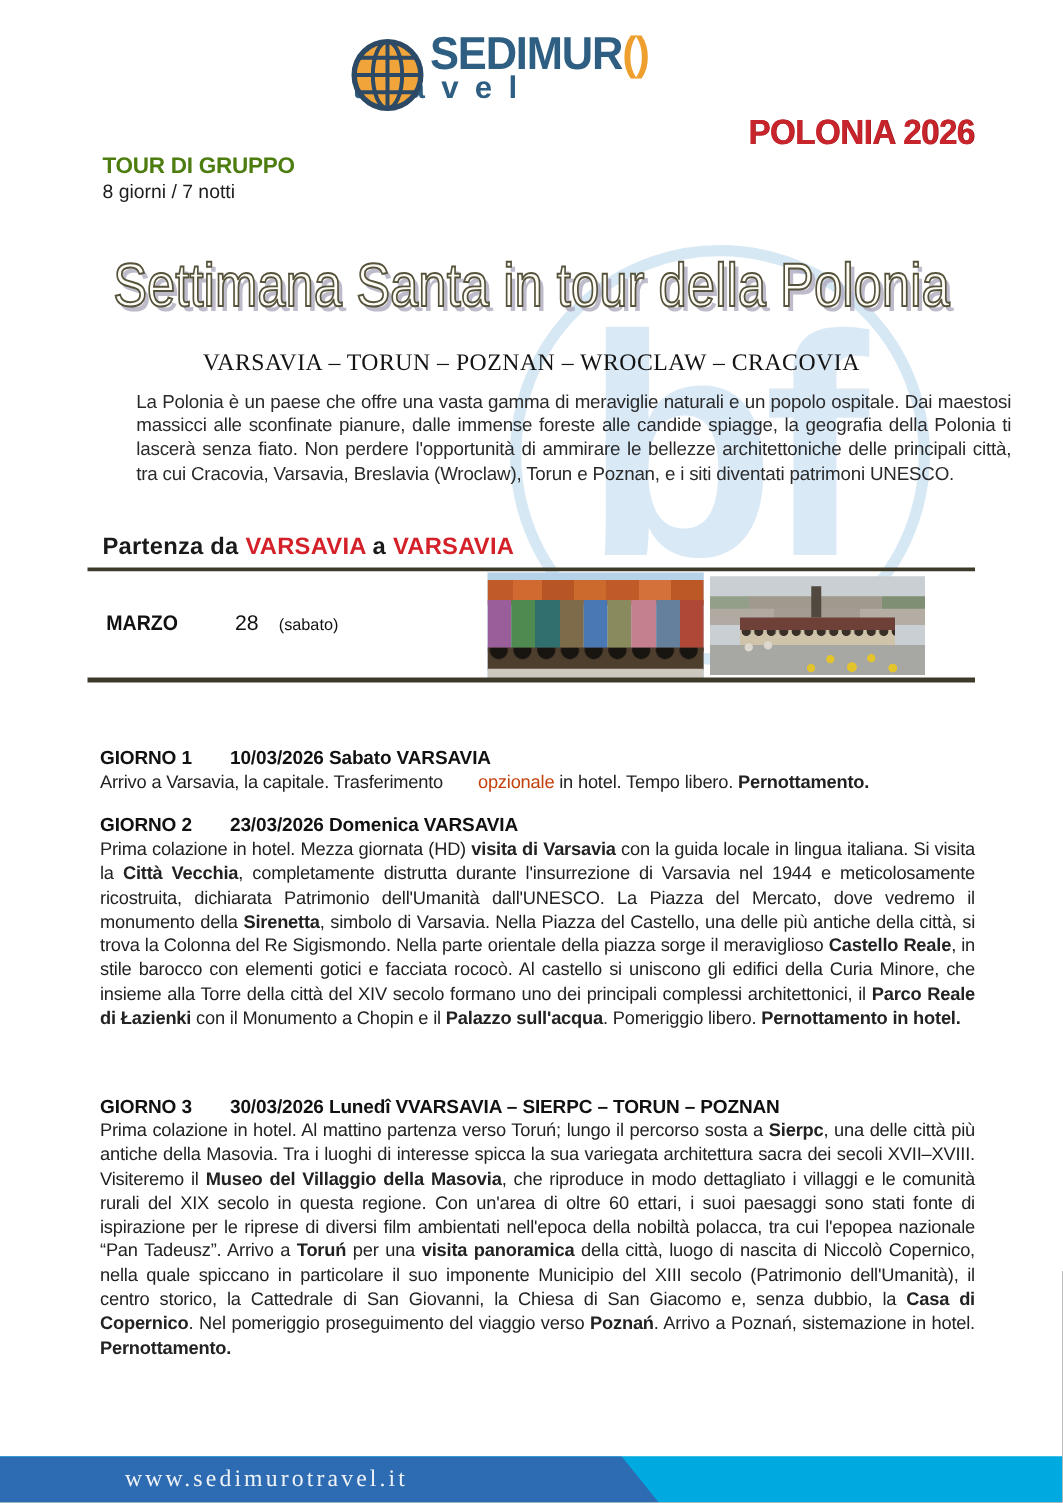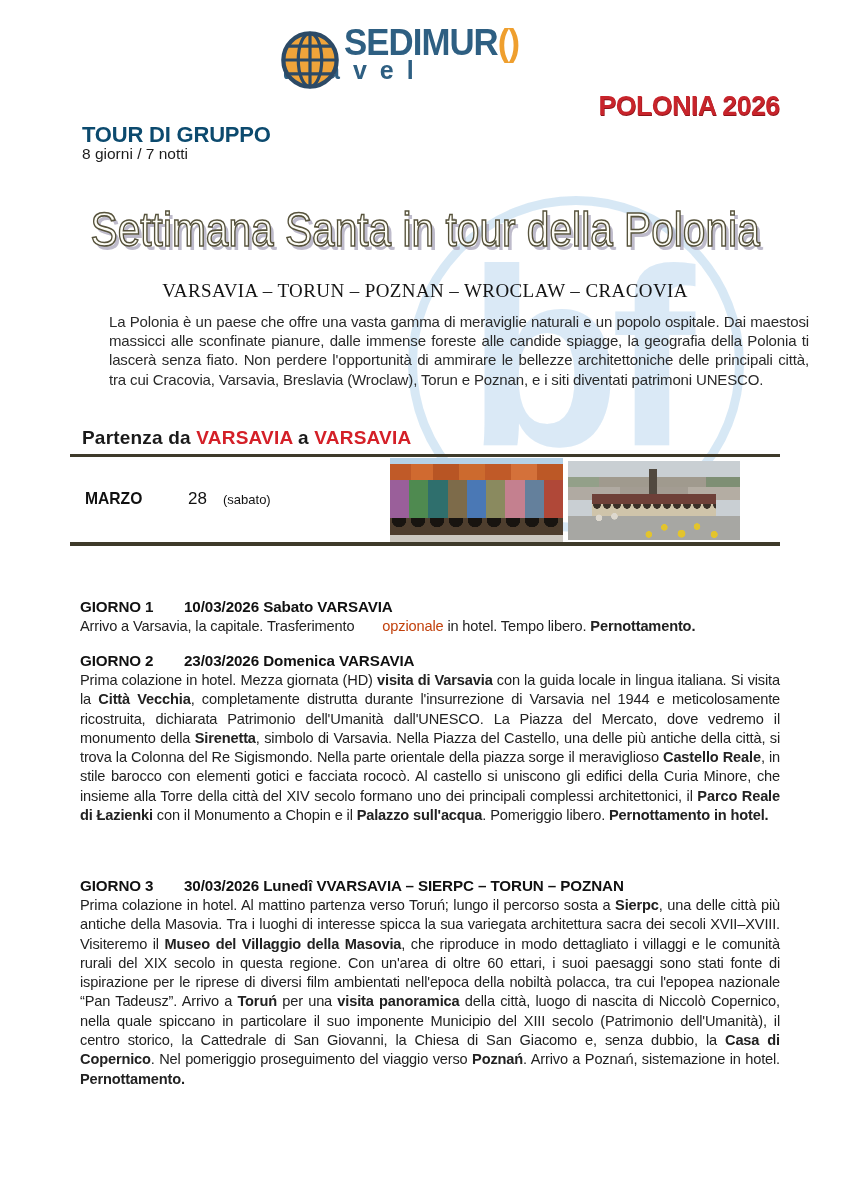--- a/index.html
+++ b/index.html
@@ -53,21 +53,21 @@
   .year-banner {
     position: absolute; right: 70px; top: 92px;
     font-weight: 700; font-size: 28px; line-height: 1;
     color: #c8242b;
     letter-spacing: -0.5px;
     transform: scaleX(0.95); transform-origin: right;
     text-shadow: 0.5px 0.5px 0 #8e1318;
   }
   .tour-type {
     position: absolute; left: 82px; top: 122px;
-    font-weight: 700; font-size: 22px; color: #0c4a6e;
+    font-weight: 700; font-size: 18px; color: #4d7c0f;
     letter-spacing: -0.2px;
   }
   .tour-duration {
     position: absolute; left: 82px; top: 145px;
     font-size: 15.5px; color: #1c1c1c;
   }
 
   
   .main-title-wrap {
     position: absolute; left: 0; top: 203px; width: 100%;
@@ -283,15 +283,19 @@
       <div class="day-body"><span>Prima colazione in hotel. Mezza giornata (HD) </span><span class="b">visita di Varsavia</span><span> con la guida locale in lingua italiana. Si visita la </span><span class="b">Città Vecchia</span><span>, completamente distrutta durante l'insurrezione di Varsavia nel 1944 e meticolosamente ricostruita, dichiarata Patrimonio dell'Umanità dall'UNESCO. La Piazza del Mercato, dove vedremo il monumento della </span><span class="b">Sirenetta</span><span>, simbolo di Varsavia. Nella Piazza del Castello, una delle più antiche della città, si trova la Colonna del Re Sigismondo. Nella parte orientale della piazza sorge il meraviglioso </span><span class="b">Castello Reale</span><span>, in stile barocco con elementi gotici e facciata rococò. Al castello si uniscono gli edifici della Curia Minore, che insieme alla Torre della città del XIV secolo formano uno dei principali complessi architettonici, il </span><span class="b">Parco Reale di Łazienki</span><span> con il Monumento a Chopin e il </span><span class="b">Palazzo sull'acqua</span><span>. Pomeriggio libero. </span><span class="b">Pernottamento in hotel.</span></div>
     </div>
 
     <div class="day day-3">
       <div class="day-heading">
         <span class="day-label">GIORNO 3</span><span>30/03/2026 Lunedî  VVARSAVIA – SIERPC – TORUN – POZNAN</span>
       </div>
       <div class="day-body"><span>Prima colazione in hotel. Al mattino partenza verso Toruń; lungo il percorso sosta a </span><span class="b">Sierpc</span><span>, una delle città più antiche della Masovia. Tra i luoghi di interesse spicca la sua variegata architettura sacra dei secoli XVII–XVIII. Visiteremo il </span><span class="b">Museo del Villaggio della Masovia</span><span>, che riproduce in modo dettagliato i villaggi e le comunità rurali del XIX secolo in questa regione. Con un'area di oltre 60 ettari, i suoi paesaggi sono stati fonte di ispirazione per le riprese di diversi film ambientati nell'epoca della nobiltà polacca, tra cui l'epopea nazionale “Pan Tadeusz”. Arrivo a </span><span class="b">Toruń</span><span> per una </span><span class="b">visita panoramica</span><span> della città, luogo di nascita di Niccolò Copernico, nella quale spiccano in particolare il suo imponente Municipio del XIII secolo (Patrimonio dell'Umanità), il centro storico, la Cattedrale di San Giovanni, la Chiesa di San Giacomo e, senza dubbio, la </span><span class="b">Casa di Copernico</span><span>. Nel pomeriggio proseguimento del viaggio verso </span><span class="b">Poznań</span><span>. Arrivo a Poznań, sistemazione in hotel. </span><span class="b">Pernottamento.</span></div>
     </div>
 
+    <div class="footer">
+      <div class="footer-dark"></div>
+      <div class="footer-url">www.sedimurotravel.it</div>
+    </div>
 
   </div>
 </div>
 
 </body></html>

